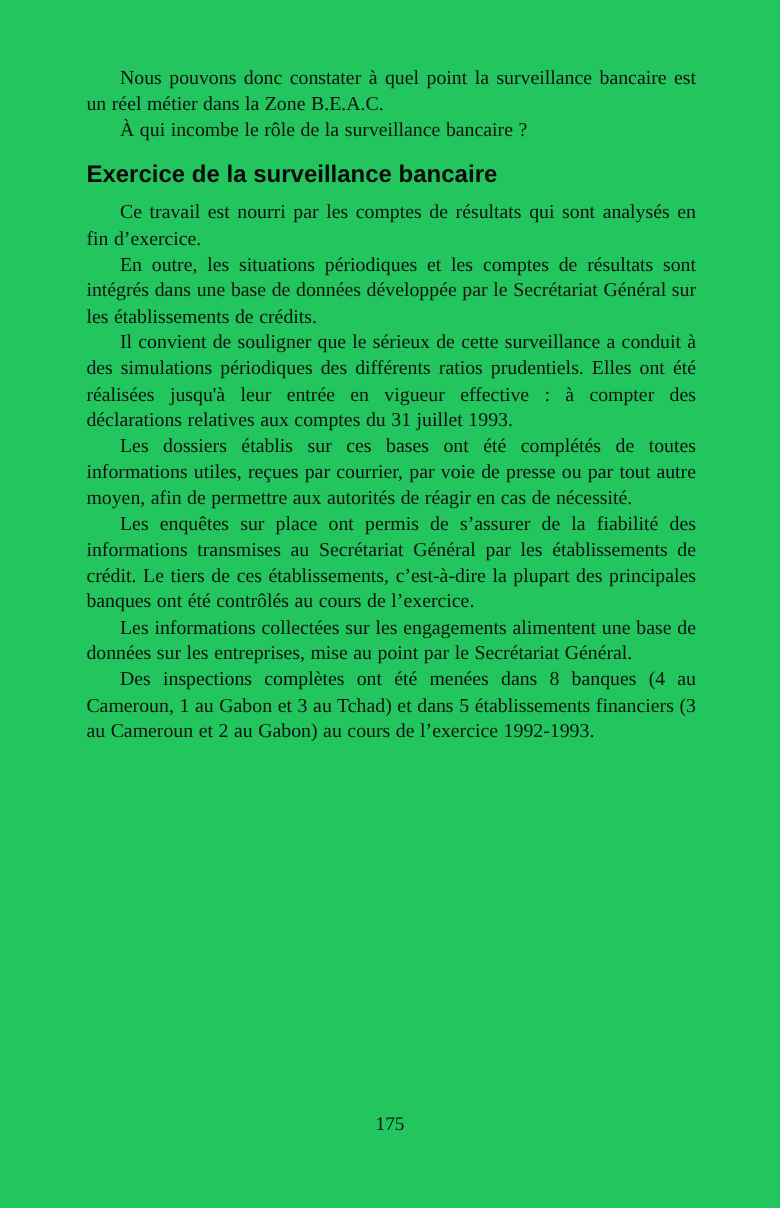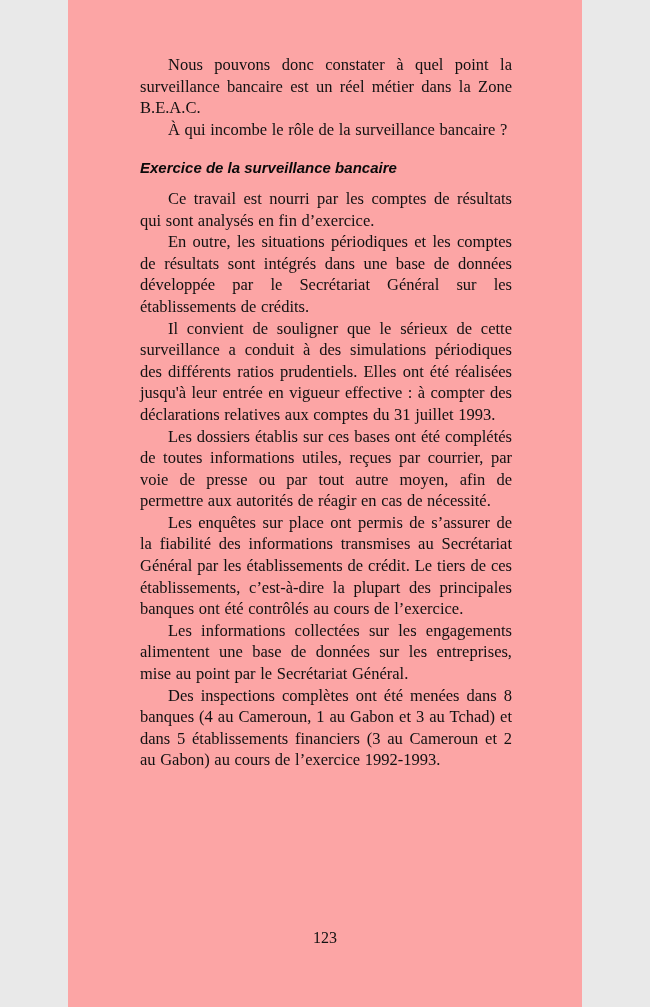--- a/index.html
+++ b/index.html
@@ -2,24 +2,24 @@
 <html><head>
 <meta charset="utf-8">
 <style>
   html, body {
     margin: 0;
     padding: 0;
     background: #e9e9e9;
   }
   .page {
     position: relative;
-    width: 514px;
+    width: 650px;
     height: 1007px;
     margin: 0 auto;
-    background: #fca5a5;
+    background: #22c55e;
     box-sizing: border-box;
     padding: 54px 70px 0 72px;
     font-family: "Liberation Serif", serif;
     font-size: 16.5px;
     line-height: 21.6px;
     color: #111111;
     overflow: hidden;
   }
   .body-text {
     margin: 0;
@@ -30,23 +30,22 @@
   .section-heading {
     font-family: "Liberation Sans", sans-serif;
     font-size: 15px;
     font-weight: bold;
     margin: 17px 0 11px 0;
     text-indent: 0;
     color: #0a0a0a;
   }
   .sub-heading {
     font-family: "Liberation Sans", sans-serif;
-    font-size: 15px;
+    font-size: 20px;
     font-weight: bold;
-    font-style: italic;
     margin: 17px 0 9px 0;
     text-indent: 0;
     color: #0a0a0a;
   }
   .page-number {
     position: absolute;
     bottom: 58px;
     left: 0;
     right: 0;
     text-align: center;
@@ -67,15 +66,15 @@
   <h3 class="sub-heading">Exercice de la surveillance bancaire</h3>
 
   <p class="body-text">Ce travail est nourri par les comptes de résultats qui sont analysés en fin d’exercice.</p>
   <p class="body-text">En outre, les situations périodiques et les comptes de résultats sont intégrés dans une base de données développée par le Secrétariat Général sur les établissements de crédits.</p>
   <p class="body-text">Il convient de souligner que le sérieux de cette surveillance a conduit à des simulations périodiques des différents ratios prudentiels. Elles ont été réalisées jusqu'à leur entrée en vigueur effective : à compter des déclarations relatives aux comptes du 31 juillet 1993.</p>
   <p class="body-text">Les dossiers établis sur ces bases ont été complétés de toutes informations utiles, reçues par courrier, par voie de presse ou par tout autre moyen, afin de permettre aux autorités de réagir en cas de nécessité.</p>
   <p class="body-text">Les enquêtes sur place ont permis de s’assurer de la fiabilité des informations transmises au Secrétariat Général par les établissements de crédit. Le tiers de ces établissements, c’est-à-dire la plupart des principales banques ont été contrôlés au cours de l’exercice.</p>
   <p class="body-text">Les informations collectées sur les engagements alimentent une base de données sur les entreprises, mise au point par le Secrétariat Général.</p>
   <p class="body-text">Des inspections complètes ont été menées dans 8 banques (4 au Cameroun, 1 au Gabon et 3 au Tchad) et dans 5 établissements financiers (3 au Cameroun et 2 au Gabon) au cours de l’exercice 1992-1993.</p>
 
-  <div class="page-number">123</div>
+  <div class="page-number">175</div>
 
 </div>
 
 </body></html>

